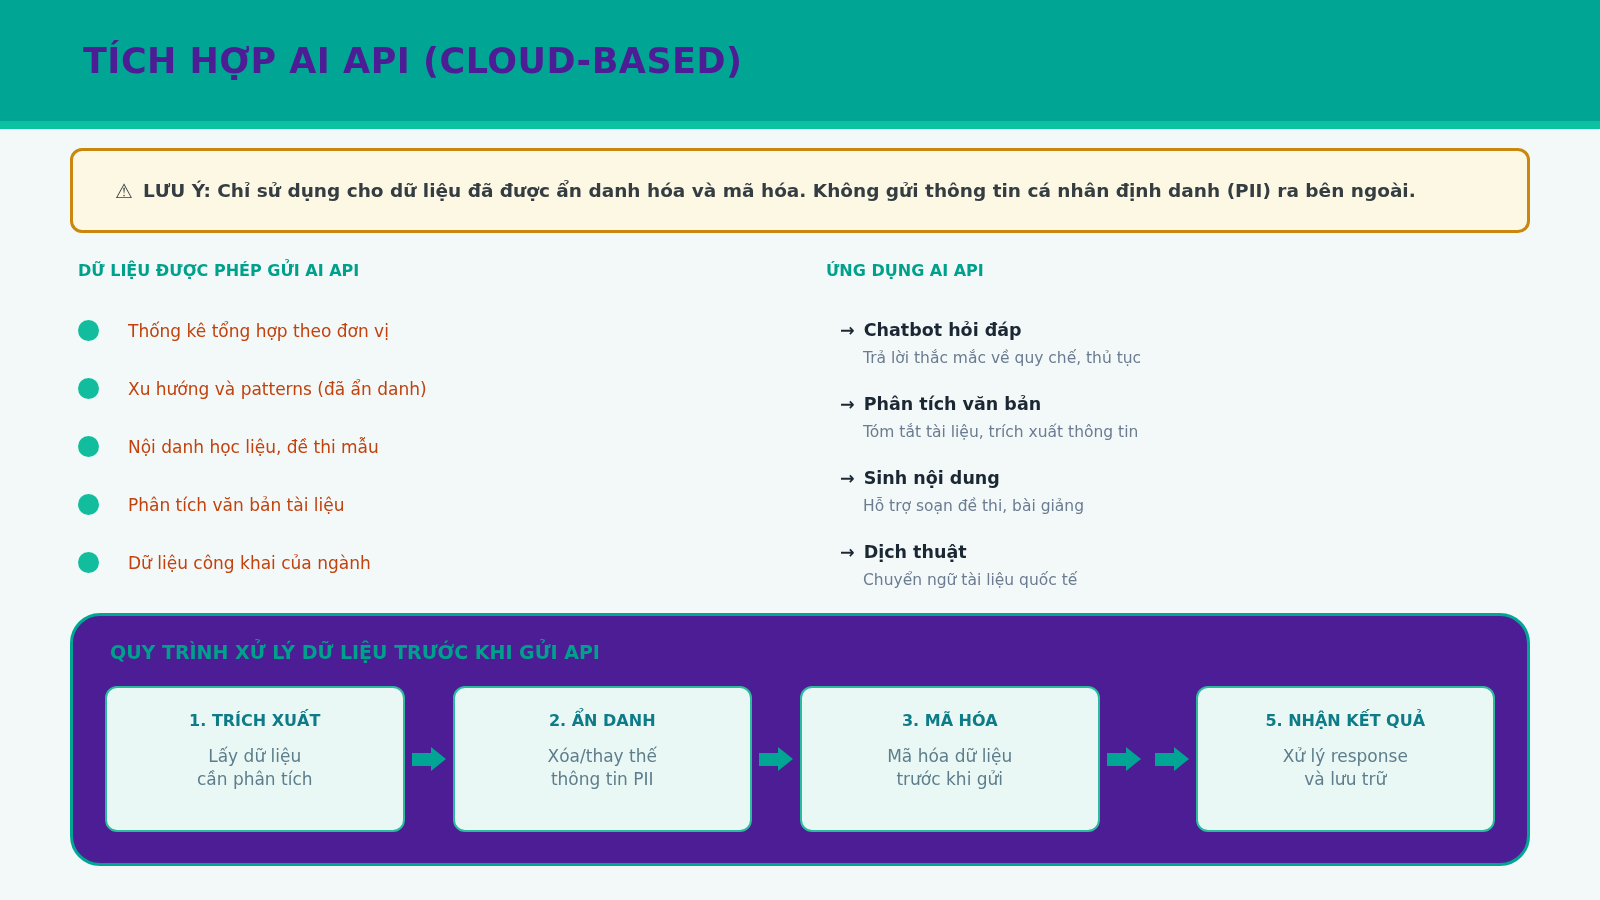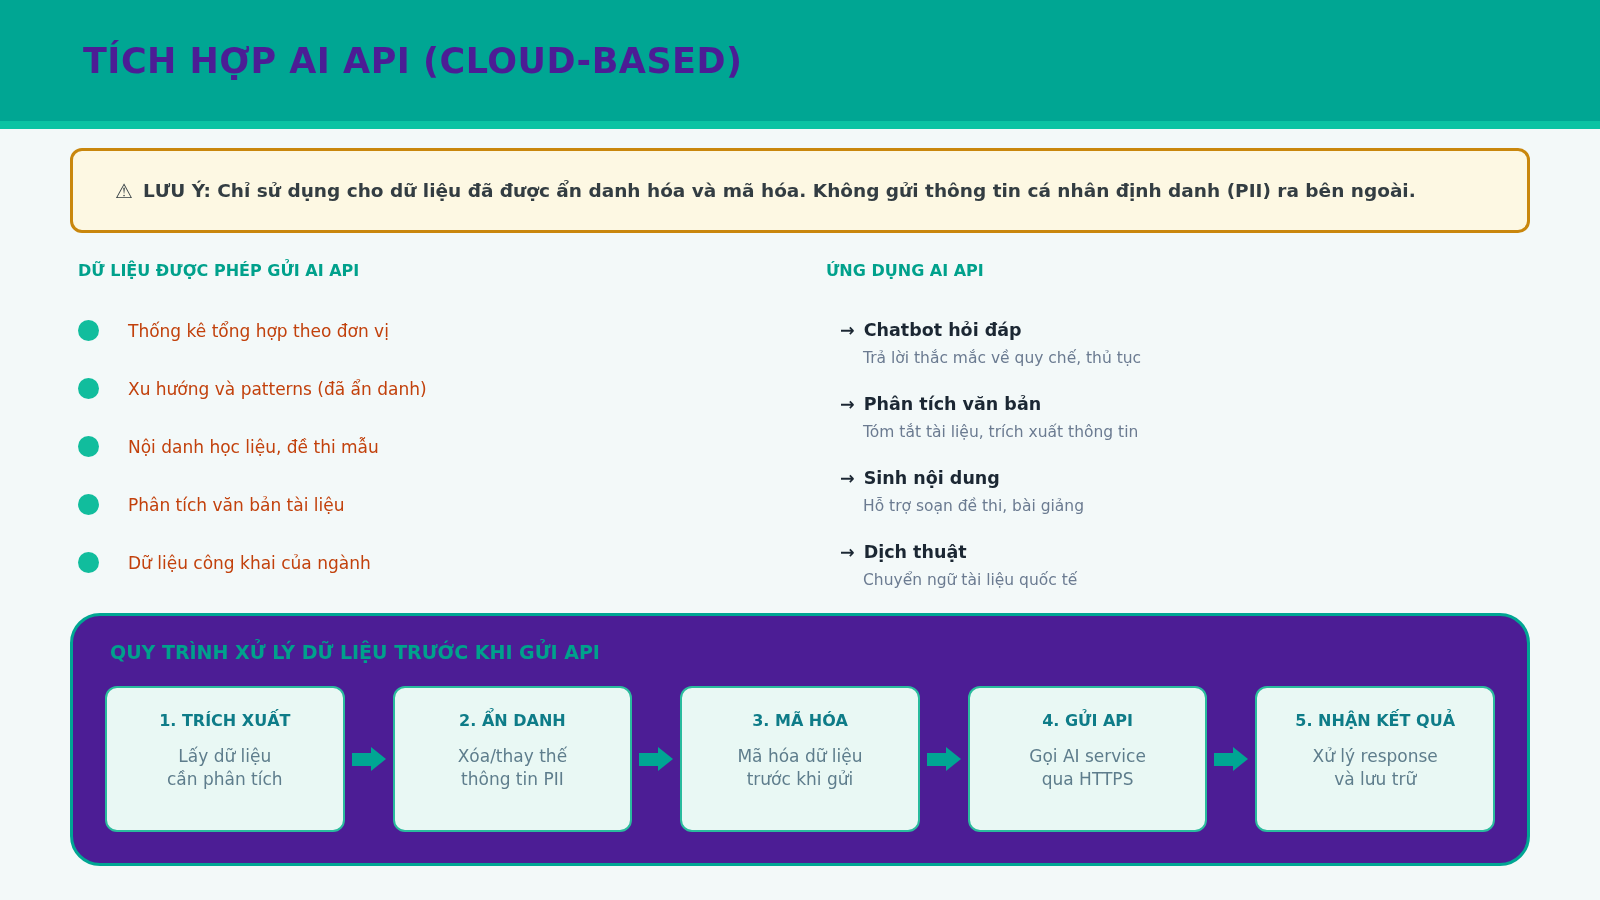--- a/index.html
+++ b/index.html
@@ -276,25 +276,20 @@
       <div class="step-title">3. MÃ HÓA</div>
       <div class="step-desc">Mã hóa dữ liệu
 trước khi gửi</div>
     </div>
 
     <div class="flow-arrow">
         <span class="shaft"></span>
         <span class="head"></span>
       </div>
 
-    <div class="step-box">
-      <div class="step-title">4. GỬI API</div>
-      <div class="step-desc">Gọi AI service
-qua HTTPS</div>
-    </div>
 
     <div class="flow-arrow">
         <span class="shaft"></span>
         <span class="head"></span>
       </div>
 
     <div class="step-box">
       <div class="step-title">5. NHẬN KẾT QUẢ</div>
       <div class="step-desc">Xử lý response
 và lưu trữ</div>

